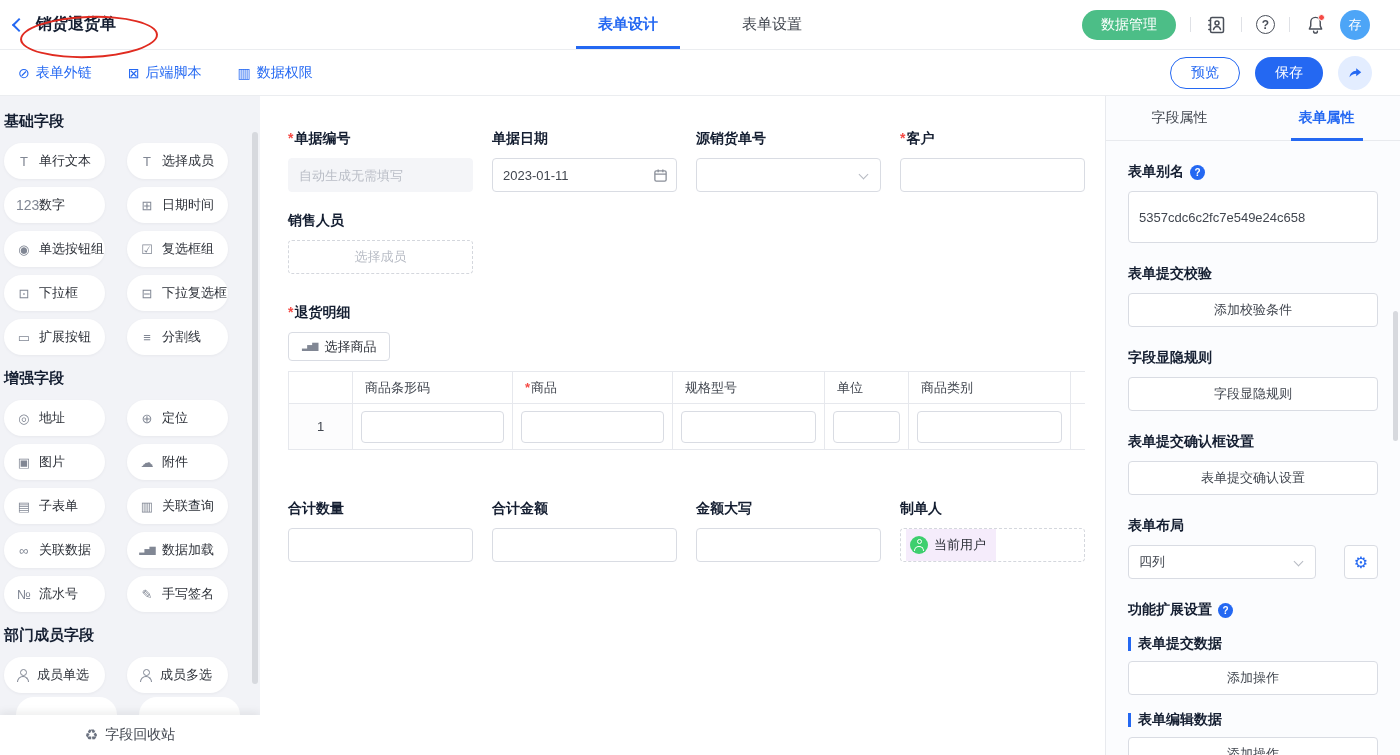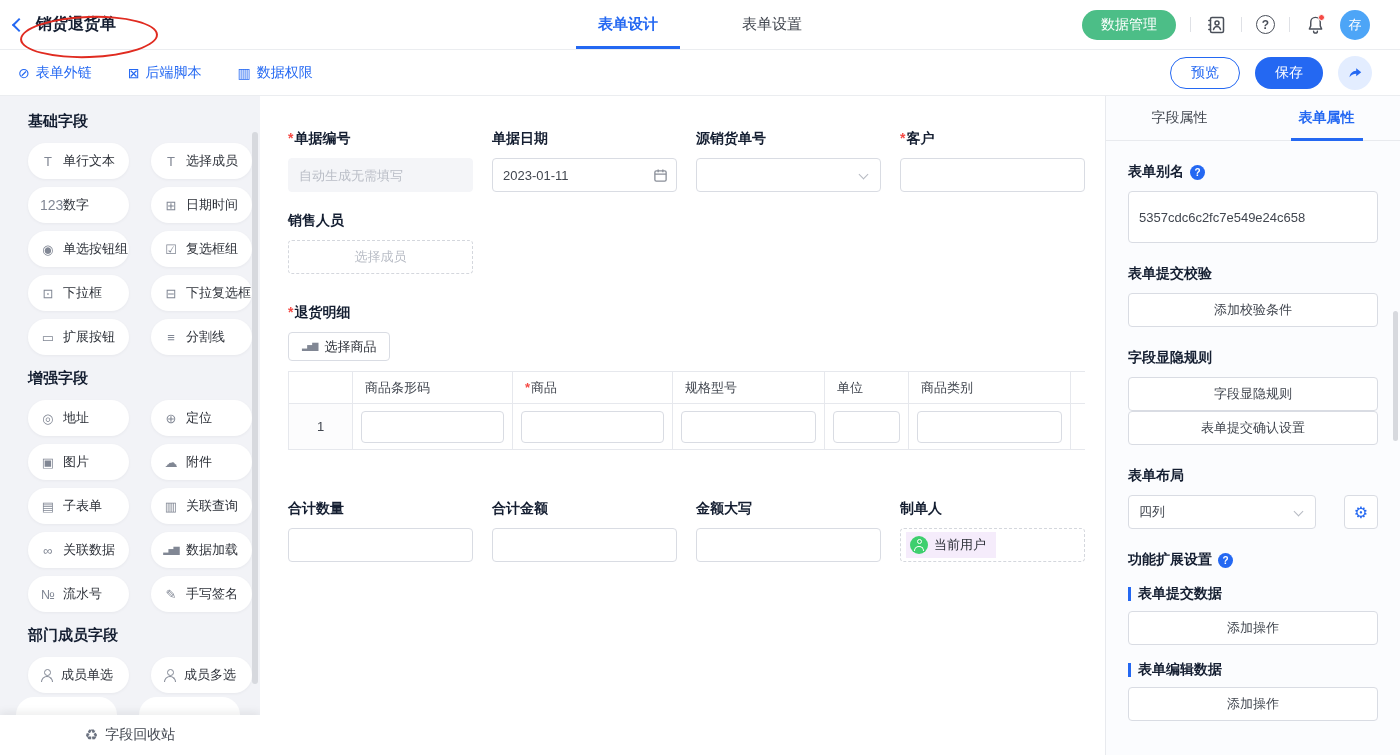--- a/index.html
+++ b/index.html
@@ -32,21 +32,21 @@
   .tb-ico { font-size:14px; line-height:1; }
   .tb-right { margin-left:auto; display:flex; align-items:center; gap:15px; }
   .btn-preview { height:32px; padding:0 20px; border:1px solid #2468f2; border-radius:16px; background:#fff; color:#2468f2; font-size:14px; cursor:pointer; font-family:inherit; }
   .btn-save { height:32px; padding:0 20px; border:none; border-radius:16px; background:#2468f2; color:#fff; font-size:14px; cursor:pointer; font-family:inherit; }
   .btn-share { width:34px; height:34px; border-radius:50%; border:none; background:#e3edff; display:flex; align-items:center; justify-content:center; cursor:pointer; }
 
   
   .body { display:flex; flex:1; overflow:hidden; }
 
   
-  .sidebar { width:260px; flex-shrink:0; background:#f2f3f7; position:relative; padding:14px 0 0 28px; overflow:hidden; }
+  .sidebar { width:260px; flex-shrink:0; background:#f2f3f7; position:relative; padding:14px 0 0 4px; overflow:hidden; }
   .sb-title { font-size:15px; font-weight:700; color:#141e31; margin:10px 0 12px; }
   .sb-title:first-child { margin-top:2px; }
   .sb-grid { display:grid; grid-template-columns:101px 101px; column-gap:22px; row-gap:8px; margin-bottom:14px; }
   .sb-item { height:36px; background:#fff; border-radius:18px; display:flex; align-items:center; gap:7px; padding-left:12px; font-size:13px; color:#2c3038; box-shadow:0 1px 3px rgba(30,40,60,.05); cursor:grab; white-space:nowrap; }
   .sb-ic { color:#818794; font-size:13px; width:16px; text-align:center; flex-shrink:0; }
   .sb-ic.num { font-size:14px; font-weight:400; letter-spacing:0; }
   .sb-ic.bars { font-size:8px; letter-spacing:-1px; }
   .icon-person { position:relative; width:14px; height:13px; display:inline-block; flex-shrink:0; }
   .icon-person::before { content:""; position:absolute; top:0; left:4px; width:5px; height:5px; border:1.5px solid #818794; border-radius:50%; }
   .icon-person::after { content:""; position:absolute; bottom:0; left:1px; width:10px; height:5px; border:1.5px solid #818794; border-bottom:none; border-radius:6px 6px 0 0; }
@@ -76,21 +76,21 @@
   .detail-btn .bars { font-size:8px; letter-spacing:-1px; color:#818794; }
   .dtable-wrap { margin-top:10px; width:797px; overflow:hidden; }
   table.dtable { border-collapse:collapse; table-layout:fixed; width:797px; background:#fff; }
   .dtable th, .dtable td { border:1px solid #e6e8ed; font-weight:400; }
   .dtable th { height:32px; padding:0 12px; font-size:13px; color:#41464f; text-align:left; white-space:nowrap; overflow:hidden; }
   .dtable td { height:46px; padding:0 8px; }
   .dtable td.rownum { text-align:center; font-size:13px; color:#41464f; background:#fcfcfd; }
   .cell-input { width:100%; height:32px; border:1px solid #d9dce3; border-radius:4px; background:#fff; outline:none; font-family:inherit; }
   .block-totals { margin-top:50px; }
   .creator-box { width:185px; height:34px; border:1px dashed #d4d7dd; border-radius:4px; display:flex; align-items:center; padding-left:5px; }
-  .user-tag { height:26px; background:#f5ecfb; border-radius:0; display:flex; align-items:center; gap:6px; padding:0 10px 0 4px; font-size:13px; color:#2c3038; }
+  .user-tag { height:32px; background:#f5ecfb; border-radius:0; display:flex; align-items:center; gap:6px; padding:0 10px 0 4px; font-size:13px; color:#2c3038; }
   .green-av { width:18px; height:18px; border-radius:50%; background:#3ecf6e; position:relative; flex-shrink:0; }
   .green-av::before { content:""; position:absolute; top:3px; left:6.5px; width:3px; height:3px; border:1.2px solid #fff; border-radius:50%; }
   .green-av::after { content:""; position:absolute; bottom:3px; left:4px; width:8px; height:4px; border:1.2px solid #fff; border-bottom:none; border-radius:5px 5px 0 0; }
 
   
   .panel { width:295px; flex-shrink:0; border-left:1px solid #e8eaee; background:#fbfcfe; position:relative; padding:0 22px; overflow:hidden; }
   .p-tabs { display:flex; height:45px; margin:0 -22px; border-bottom:1px solid #e8eaee; }
   .p-tab { flex:1; display:flex; align-items:center; justify-content:center; font-size:14px; color:#41464f; cursor:pointer; position:relative; }
   .p-tab.active { color:#2468f2; font-weight:600; }
   .p-tab.active::after { content:""; position:absolute; bottom:-1px; left:50%; transform:translateX(-50%); width:72px; height:3px; background:#2468f2; }
@@ -397,20 +397,21 @@
           <span class="help-badge"></span>
         </div>
       <input class="p-input" value="5357cdc6c2fc7e549e24c658" style="">
 
       <div class="p-label">表单提交校验</div>
       <button class="p-btn">添加校验条件</button>
 
       <div class="p-label">字段显隐规则</div>
       <button class="p-btn">字段显隐规则</button>
 
+      <div class="p-label">表单提交确认框设置</div>
       <button class="p-btn">表单提交确认设置</button>
 
       <div class="p-label">表单布局</div>
       <div class="layout-row">
         <div class="p-select"><span>四列</span><span class="chev"></span></div>
         <button class="gear-btn">
             <span>⚙</span>
           </button>
       </div>
 

